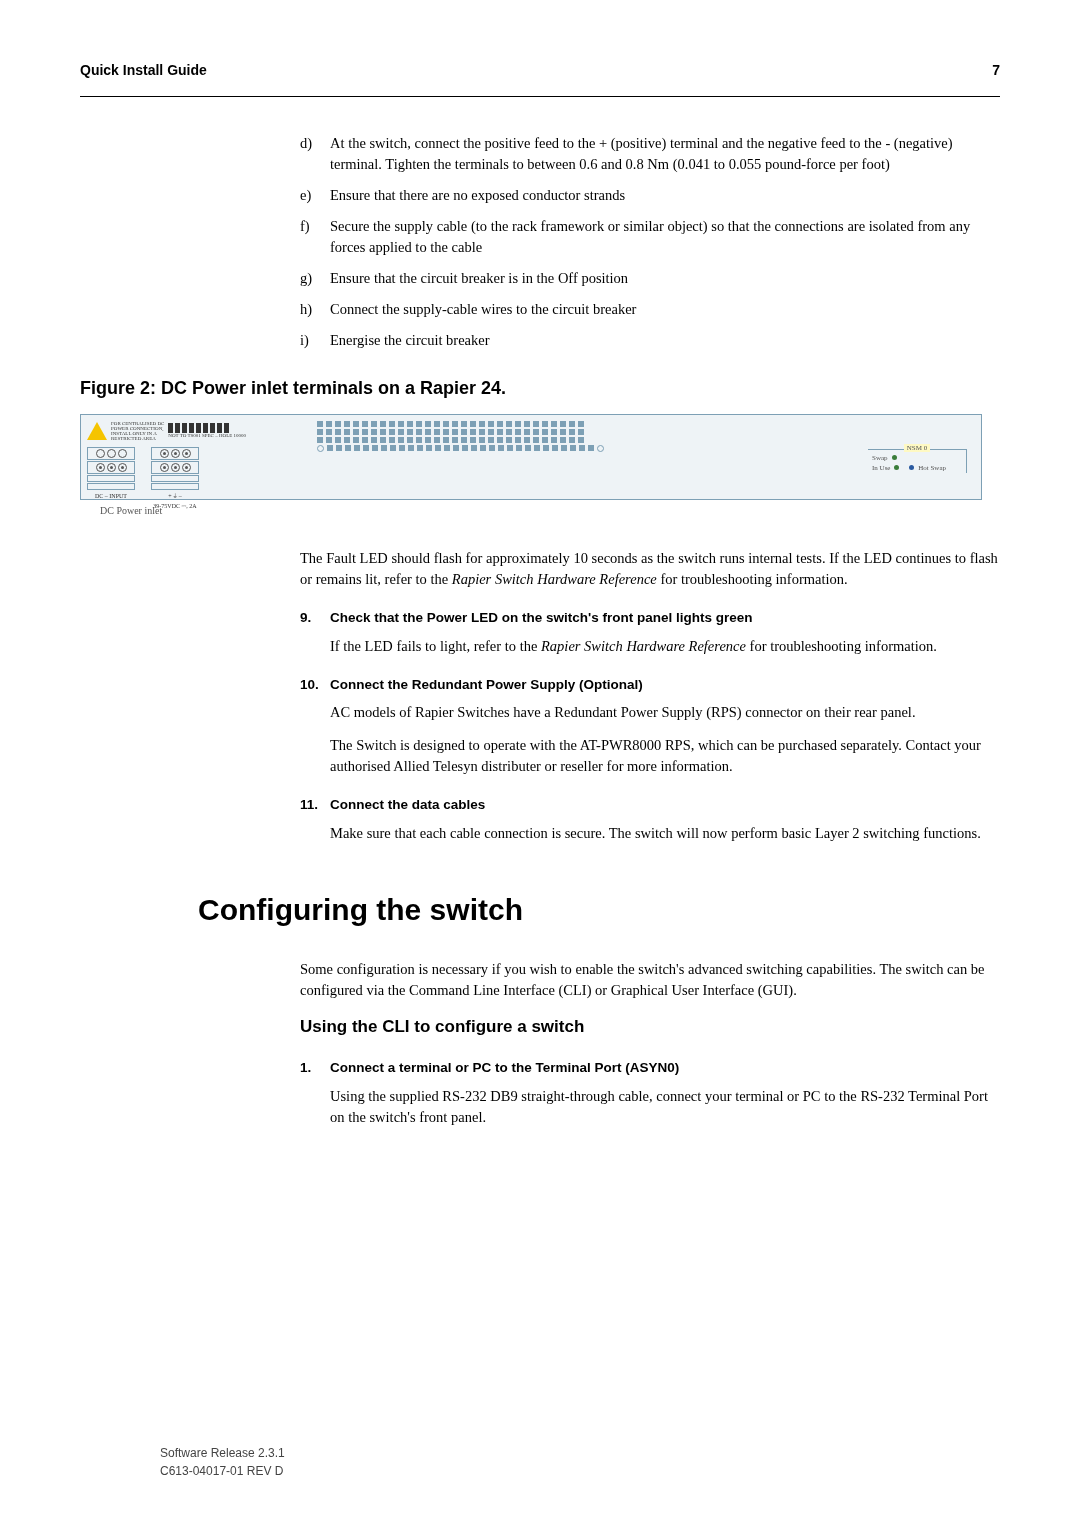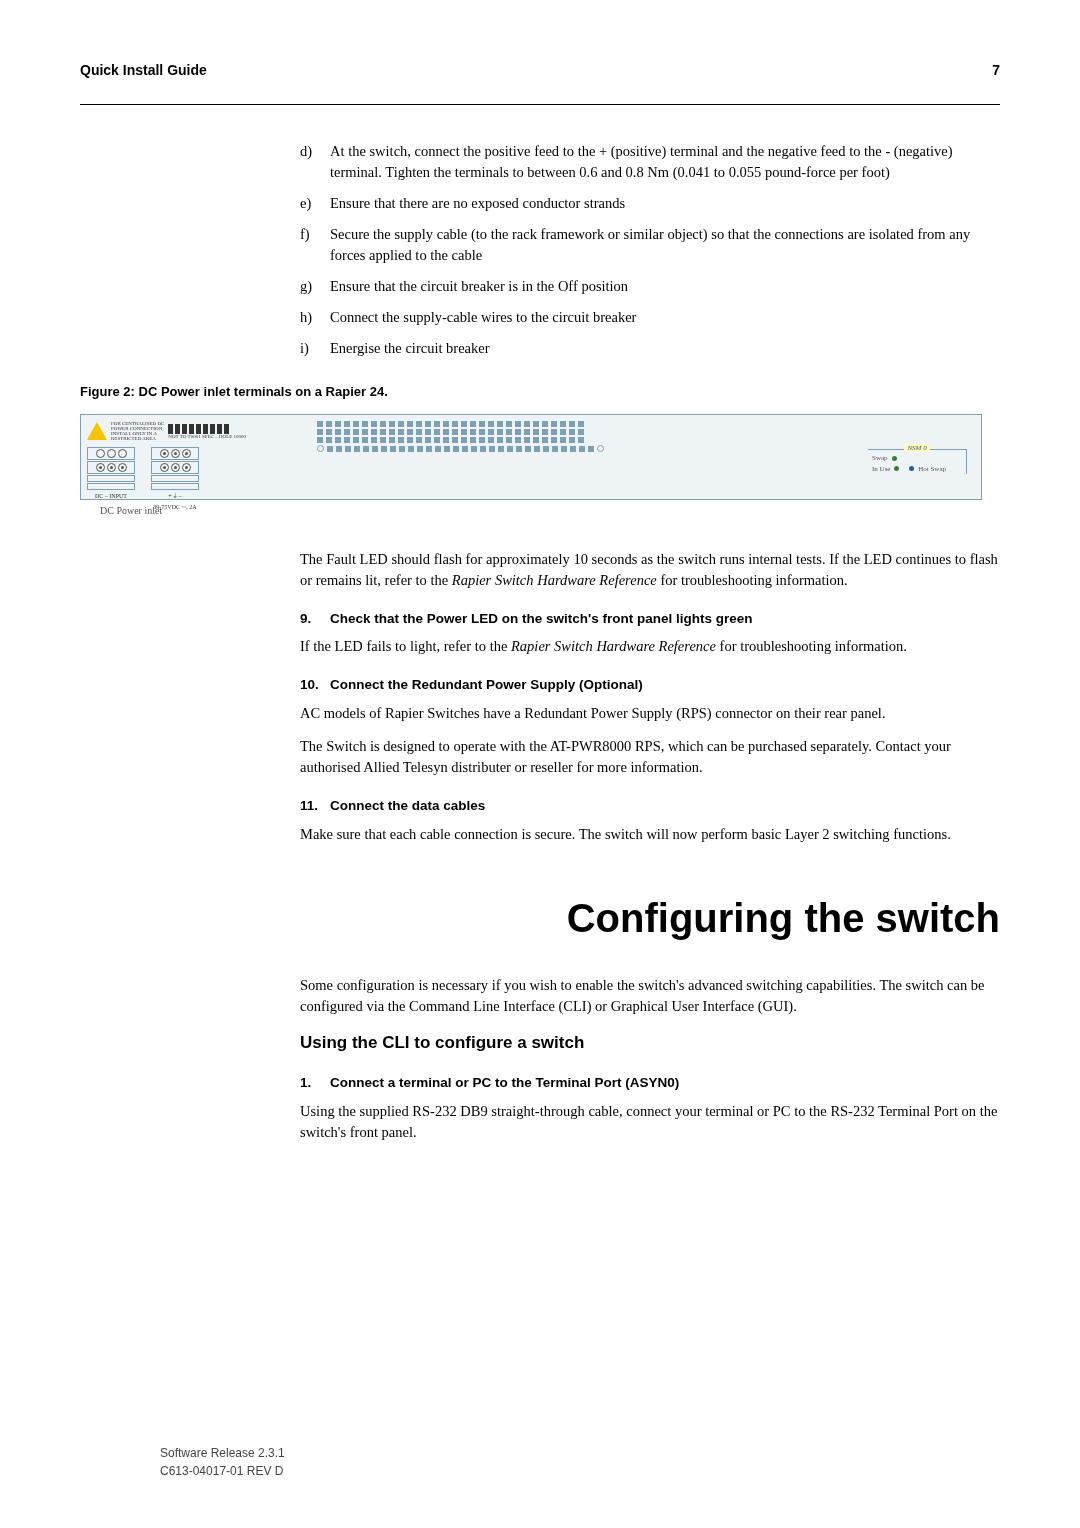--- a/index.html
+++ b/index.html
@@ -12,39 +12,39 @@
     margin: 0;
     padding: 60px 80px 40px 80px;
     width: 1080px;
     box-sizing: border-box;
   }
   .sans { font-family: "Segoe UI", "Helvetica Neue", Arial, sans-serif; }
   .header-row {
     display: flex;
     justify-content: space-between;
     border-bottom: 1px solid #000;
-    padding-bottom: 24px;
+    padding-bottom: 16px;
     margin-bottom: 36px;
     font-weight: bold;
     font-size: 14px;
   }
   .ordered-list {
     margin-left: 220px;
   }
   .ordered-list .li {
     display: flex;
     margin-bottom: 10px;
   }
   .ordered-list .li .marker {
     width: 30px;
     flex-shrink: 0;
   }
   .figure-caption {
     font-weight: bold;
-    font-size: 13px;
+    font-size: 18px;
     margin: 24px 0 12px 0;
   }
   .figure-box {
     border: 1px solid #7da0b5;
     background: #eef3f6;
     width: 900px;
     height: 84px;
     position: relative;
     margin-bottom: 4px;
   }
@@ -91,28 +91,27 @@
   .body-block { margin-left: 220px; }
   .body-block p { margin: 0 0 12px 0; }
   .italic { font-style: italic; }
   .step-head {
     font-weight: bold;
     font-size: 13.5px;
     margin: 18px 0 8px 0;
     display:flex;
   }
   .step-head .num { width:30px; flex-shrink:0; }
-  .step-body { margin-bottom: 16px; }
+  .step-body { margin-left: 30px; margin-bottom: 16px; }
   .step-body p { margin: 0 0 12px 0; }
   h1.section {
     font-family: "Segoe UI", "Helvetica Neue", Arial, sans-serif;
     font-weight: bold;
-    font-size: 40px;
+    font-size: 30px;
     margin: 44px 0 28px 118px;
-    text-align: right;
   }
   .subhead {
     font-family: "Segoe UI", "Helvetica Neue", Arial, sans-serif;
     font-weight: bold;
     font-size: 17px;
     margin: 14px 0 10px 0;
   }
   .footer {
     position: absolute;
     left: 80px;
@@ -357,21 +356,21 @@
           <div class="sq"></div>
           <div class="sq"></div>
           <div class="sq"></div>
           <div class="sq"></div>
           <div class="sq"></div>
           <div class="sq"></div>
           <div class="hole"></div>
         </div>
   </div>
   <div class="nsm">
-    <div style="text-align:center; margin-top:-9px;"><span style="background:#fef9c3; padding:0 3px;font-style:italic;">NSM 0</span></div>
+    <div style="text-align:center; margin-top:-9px;"><span style="background:#fef9c3; padding:0 3px;">NSM 0</span></div>
     <div class="row">
           <span>Swap</span>
           <div class="led g"></div>
         </div>
     <div class="row"><span>In Use</span><div class="led g"></div>&nbsp;<div class="led b"></div><span>Hot Swap</span></div>
   </div>
 </div>
 <div class="caption-small">DC Power inlet</div>
 
 <div class="body-block">

